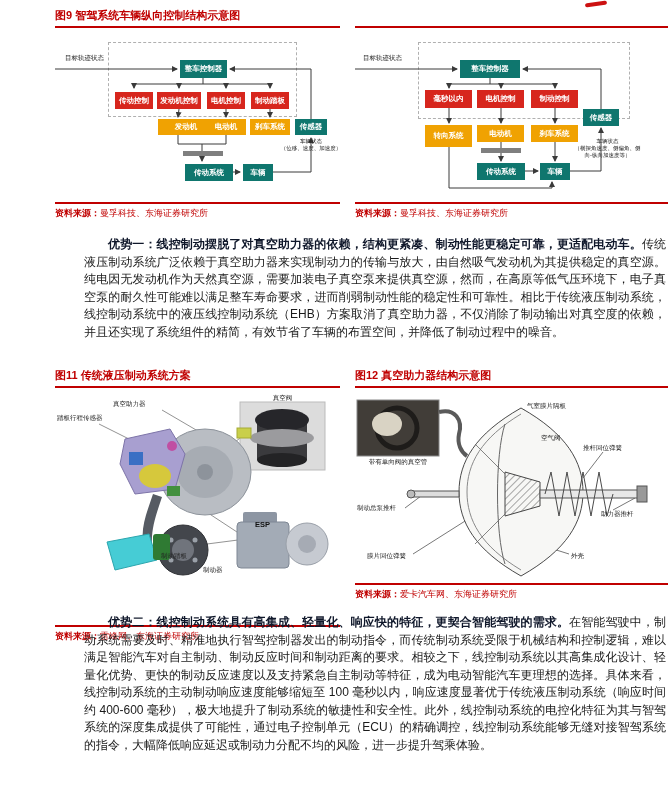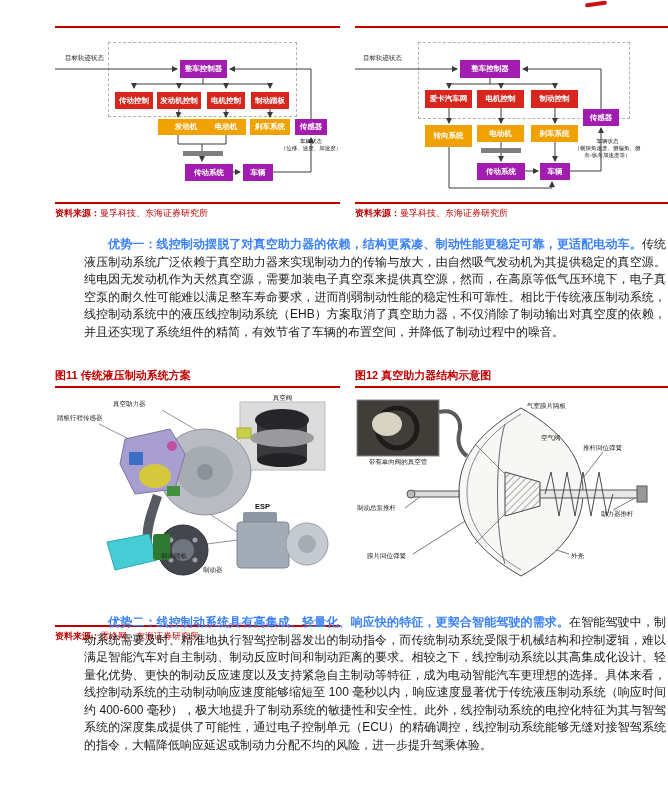--- a/index.html
+++ b/index.html
@@ -15,39 +15,40 @@
   .source{position:absolute;left:0;width:100%;border-top:2px solid #c00000;padding-top:3px;
           font-size:9px;color:#c00000;white-space:nowrap;}
   .source b{font-weight:bold;}
 
   .canvas{position:absolute;left:0;}
   .art{position:absolute;left:0;top:0;}
 
   .dashedbox{position:absolute;border:1px dashed #b0b0b0;}
   .fbox{position:absolute;display:flex;align-items:center;justify-content:center;
         color:#ffffff;font-size:7.5px;font-weight:bold;line-height:1;text-align:center;white-space:nowrap;}
-  .blue{background:#a21caf;}
+  .blue{background:#0f766e;}
   .redb{background:#d7261d;text-align:right;}
   .yellow{background:#f0a202;}
   .dlabel{position:absolute;font-size:6.5px;color:#222;line-height:1.2;white-space:nowrap;}
   .state{position:absolute;font-size:5.5px;color:#222;line-height:1.3;text-align:center;white-space:nowrap;}
   .esp-label{font-weight:bold;font-size:7.5px;color:#111;}
 
   .para{position:absolute;left:84px;width:582px;font-size:12px;line-height:17.5px;
         text-align:justify;text-indent:2em;color:#1a1a1a;margin:0;}
-  .para b{font-weight:bold;color:#3b82f6;}
+  .para b{font-weight:bold;color:#0f172a;}
 </style>
 </head>
 <body>
 
 <div class="page">
 
   <div class="corner-mark"></div>
 
   <div class="figblock" style="left:55px;top:8px;width:285px;height:210px;">
+    <div class="figtitle">图9  智驾系统车辆纵向控制结构示意图</div>
     <div class="figrule"></div>
 
     <div class="canvas" style="top:26px;width:285px;height:160px;">
       <div class="dashedbox" style="left:53px;top:8px;width:187px;height:73px;"></div>
       <svg class="art" width="285" height="160">
         <defs>
           <marker id="m9" markerWidth="6" markerHeight="6" refX="5" refY="3" orient="auto">
               <path d="M0,0L6,3L0,6Z" fill="#3a3a3a"></path>
             </marker>
         </defs>
@@ -120,21 +121,21 @@
           <path d="M200,108 V127" marker-end="url(#m10)"></path>
           <path d="M94,108 V154 H197 V148" marker-end="url(#m10)"></path>
           <path d="M170,137 H183" marker-end="url(#m10)"></path>
           <path d="M215,137 H246 V94" marker-end="url(#m10)"></path>
           <path d="M246,75 V35 H168" marker-end="url(#m10)"></path>
         </g>
         <rect x="126" y="114" width="40" height="5" fill="#7f7f7f"></rect>
       </svg>
       <div class="dlabel" style="left:8px;top:20px;">目标轨迹状态</div>
       <div class="fbox blue" style="left:105px;top:26px;width:60px;height:18px;">整车控制器</div>
-      <div class="fbox redb" style="left:70px;top:56px;width:47px;height:18px;">爱卡汽车网</div>
+      <div class="fbox redb" style="left:70px;top:56px;width:47px;height:18px;">毫秒以内</div>
       <div class="fbox redb" style="left:122px;top:56px;width:47px;height:18px;">电机控制</div>
       <div class="fbox redb" style="left:176px;top:56px;width:47px;height:18px;">制动控制</div>
       <div class="fbox yellow" style="left:70px;top:91px;width:47px;height:22px;">转向系统</div>
       <div class="fbox yellow" style="left:122px;top:91px;width:47px;height:17px;">电动机</div>
       <div class="fbox yellow" style="left:176px;top:91px;width:47px;height:17px;">刹车系统</div>
       <div class="fbox blue" style="left:228px;top:75px;width:36px;height:17px;">传感器</div>
       <div class="state" style="left:205px;top:104px;width:95px;">
         <div>车辆状态</div>
         <div>（横摆角速度、侧偏角、侧</div>
         <div>向-纵向加速度等）</div>
@@ -205,21 +206,21 @@
         <g>
           <rect x="188" y="118" width="34" height="16" rx="2" fill="#8d96a3"></rect>
           <rect x="182" y="128" width="52" height="46" rx="4" fill="#a3abb6" stroke="#7e8794"></rect>
           <circle cx="252" cy="150" r="21" fill="#c6cad1" stroke="#9aa0a9"></circle>
           <circle cx="252" cy="150" r="9" fill="#a6abb4"></circle>
         </g>
       </svg>
       <div class="dlabel" style="left:185px;top:0;width:85px;text-align:center;">真空阀</div>
       <div class="dlabel" style="left:58px;top:6px;">真空助力器</div>
       <div class="dlabel" style="left:2px;top:20px;">踏板行程传感器</div>
-      <div class="dlabel esp-label" style="left:200px;top:108px;">ESP</div>
+      <div class="dlabel esp-label" style="left:200px;top:126px;">ESP</div>
       <div class="dlabel" style="left:106px;top:158px;">制动踏板</div>
       <div class="dlabel" style="left:148px;top:172px;">制动器</div>
     </div>
 
     <div class="source" style="top:215px;margin-top:42px;">
       <b>资料来源：</b><span>雷峰网、东海证券研究所</span>
     </div>
   </div>
 
   <div class="figblock" style="left:355px;top:368px;width:313px;height:232px;">
@@ -271,19 +272,22 @@
       <div class="dlabel" style="left:0;top:64px;width:86px;text-align:center;">带有单向阀的真空管</div>
       <div class="dlabel" style="left:172px;top:8px;">气室膜片隔板</div>
       <div class="dlabel" style="left:186px;top:40px;">空气阀</div>
       <div class="dlabel" style="left:228px;top:50px;">推杆回位弹簧</div>
       <div class="dlabel" style="left:2px;top:110px;">制动总泵推杆</div>
       <div class="dlabel" style="left:246px;top:116px;">助力器推杆</div>
       <div class="dlabel" style="left:12px;top:158px;">膜片回位弹簧</div>
       <div class="dlabel" style="left:216px;top:158px;">外壳</div>
     </div>
 
+    <div class="source" style="top:215px;">
+      <b>资料来源：</b><span>爱卡汽车网、东海证券研究所</span>
+    </div>
   </div>
 
   <p class="para" style="top:614px;">
     <b>优势二：线控制动系统具有高集成、轻量化、响应快的特征，更契合智能驾驶的需求。</b><span>在智能驾驶中，制动系统需要及时、精准地执行智驾控制器发出的制动指令，而传统制动系统受限于机械结构和控制逻辑，难以满足智能汽车对自主制动、制动反应时间和制动距离的要求。相较之下，线控制动系统以其高集成化设计、轻量化优势、更快的制动反应速度以及支持紧急自主制动等特征，成为电动智能汽车更理想的选择。具体来看，线控制动系统的主动制动响应速度能够缩短至 100 毫秒以内，响应速度显著优于传统液压制动系统（响应时间约 400-600 毫秒），极大地提升了制动系统的敏捷性和安全性。此外，线控制动系统的电控化特征为其与智驾系统的深度集成提供了可能性，通过电子控制单元（ECU）的精确调控，线控制动系统能够无缝对接智驾系统的指令，大幅降低响应延迟或制动力分配不均的风险，进一步提升驾乘体验。</span>
   </p>
 
 </div>
 
 </body></html>

